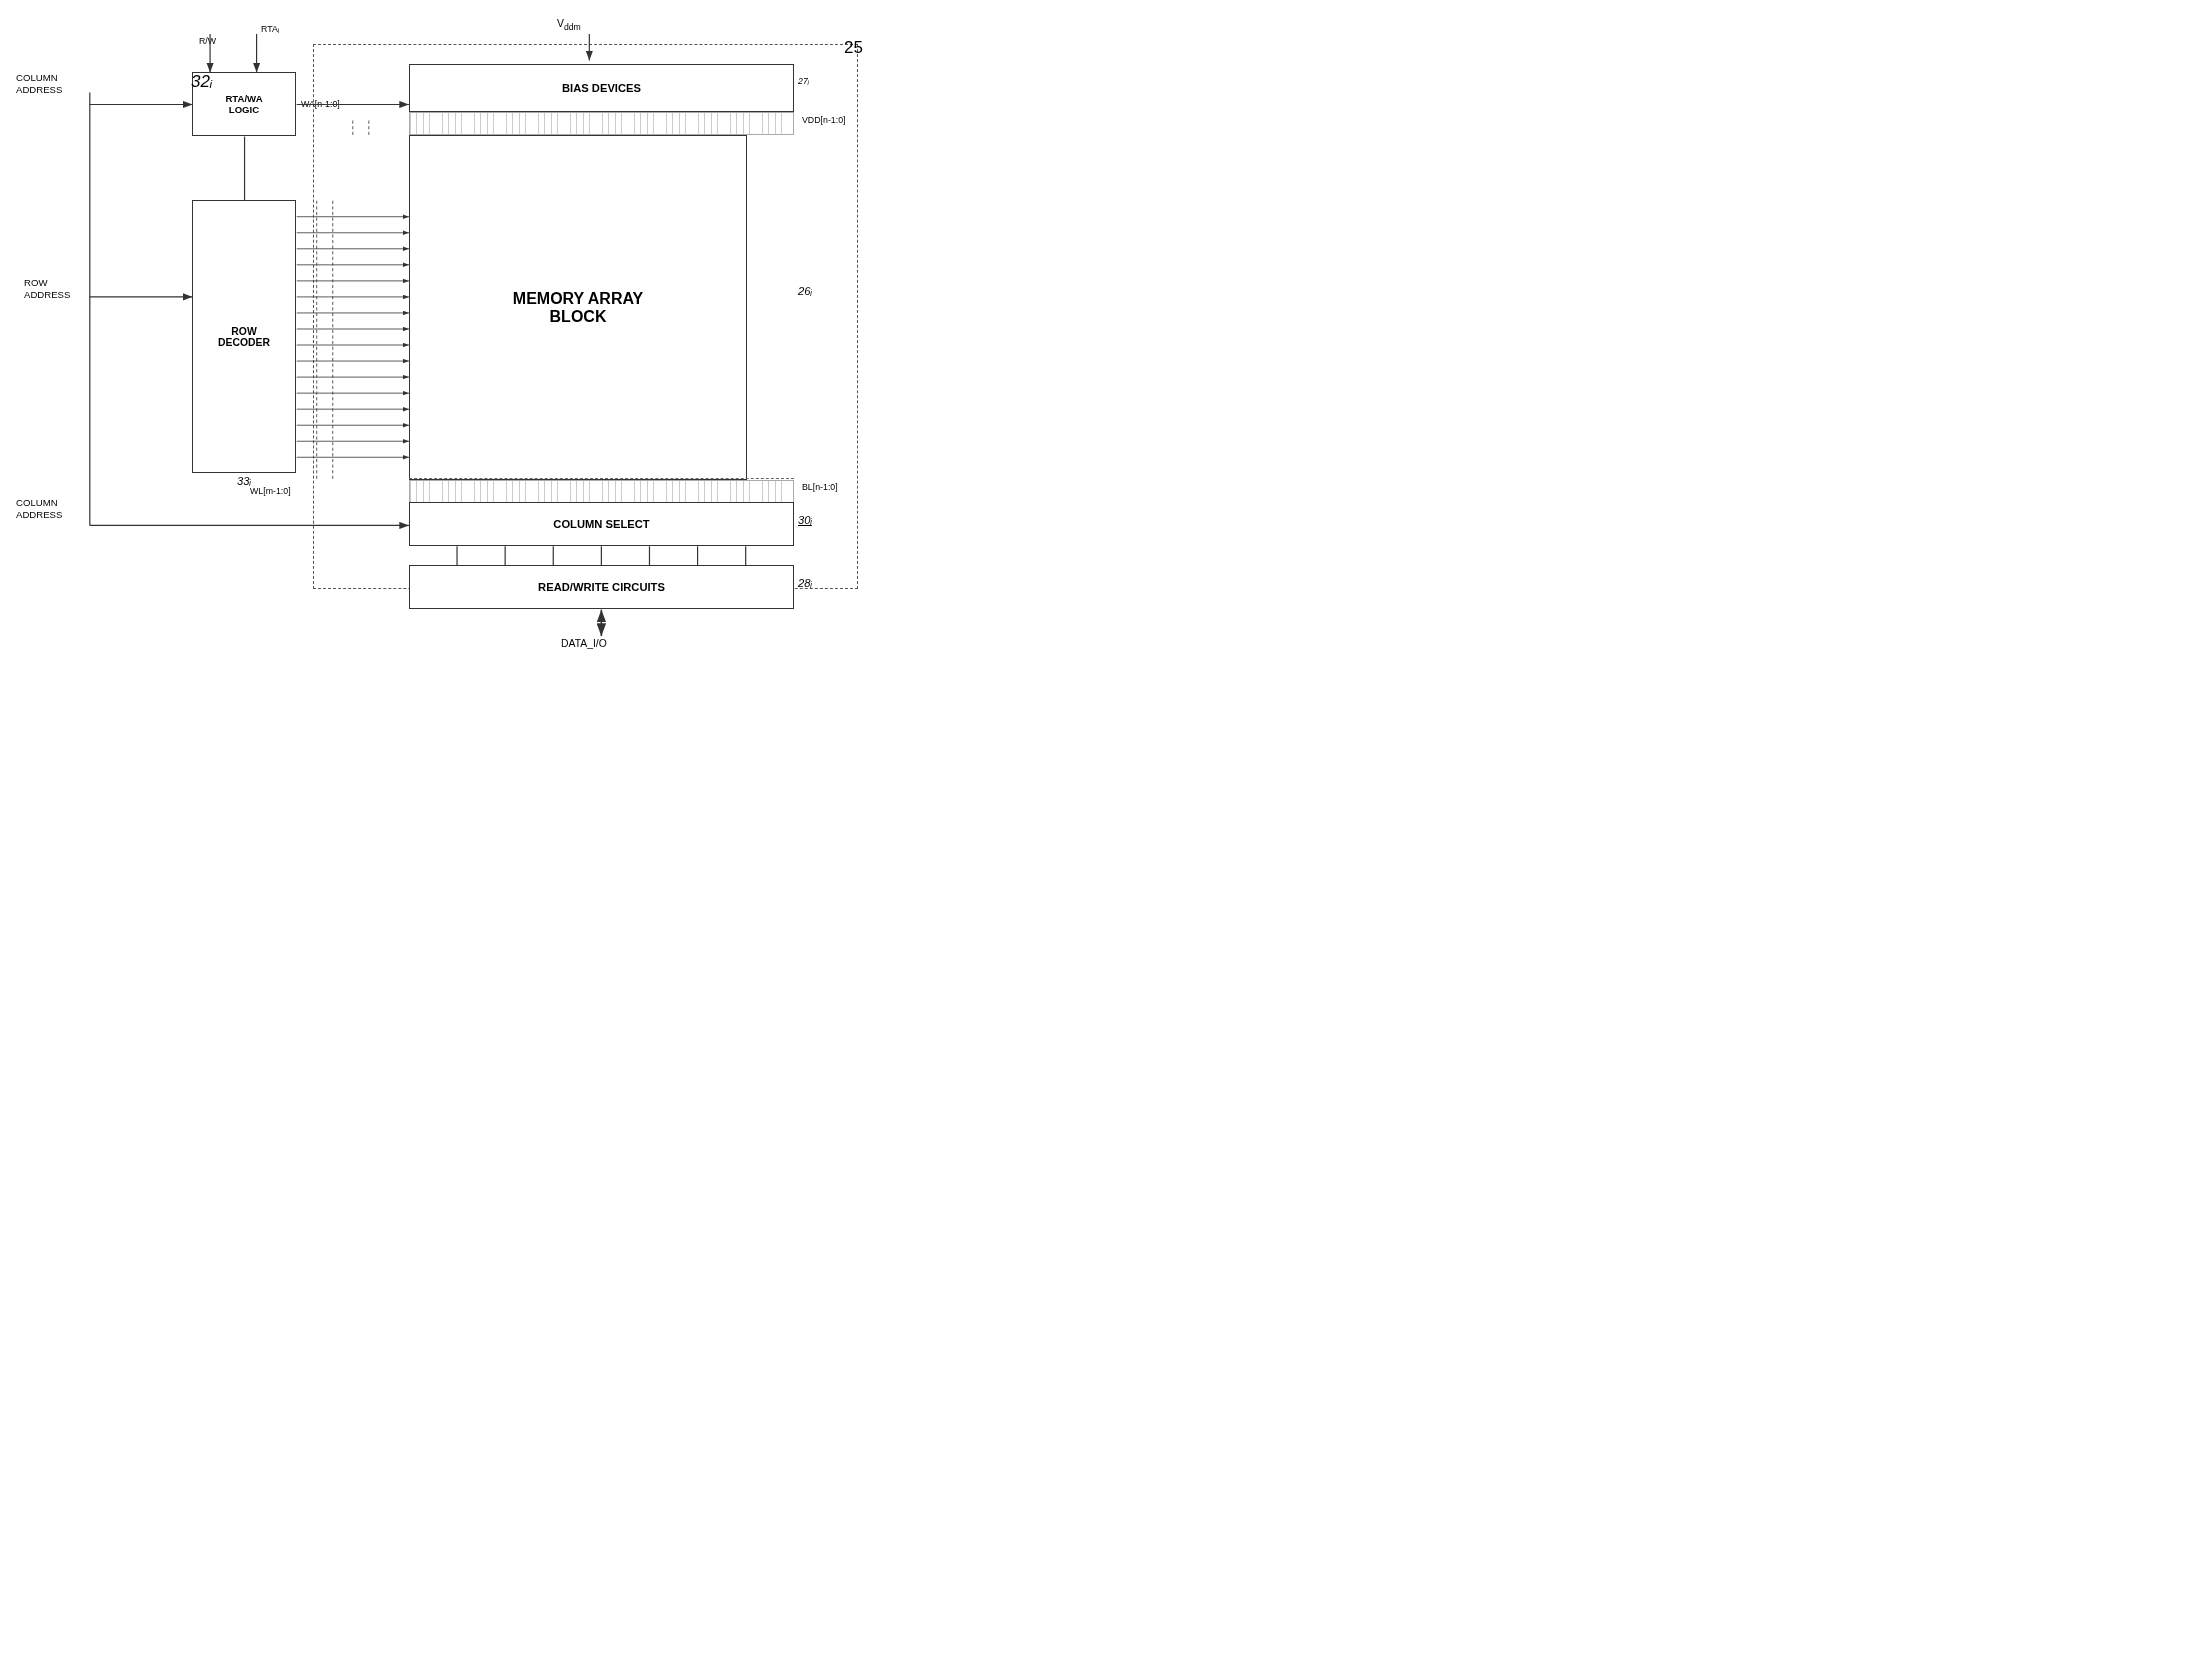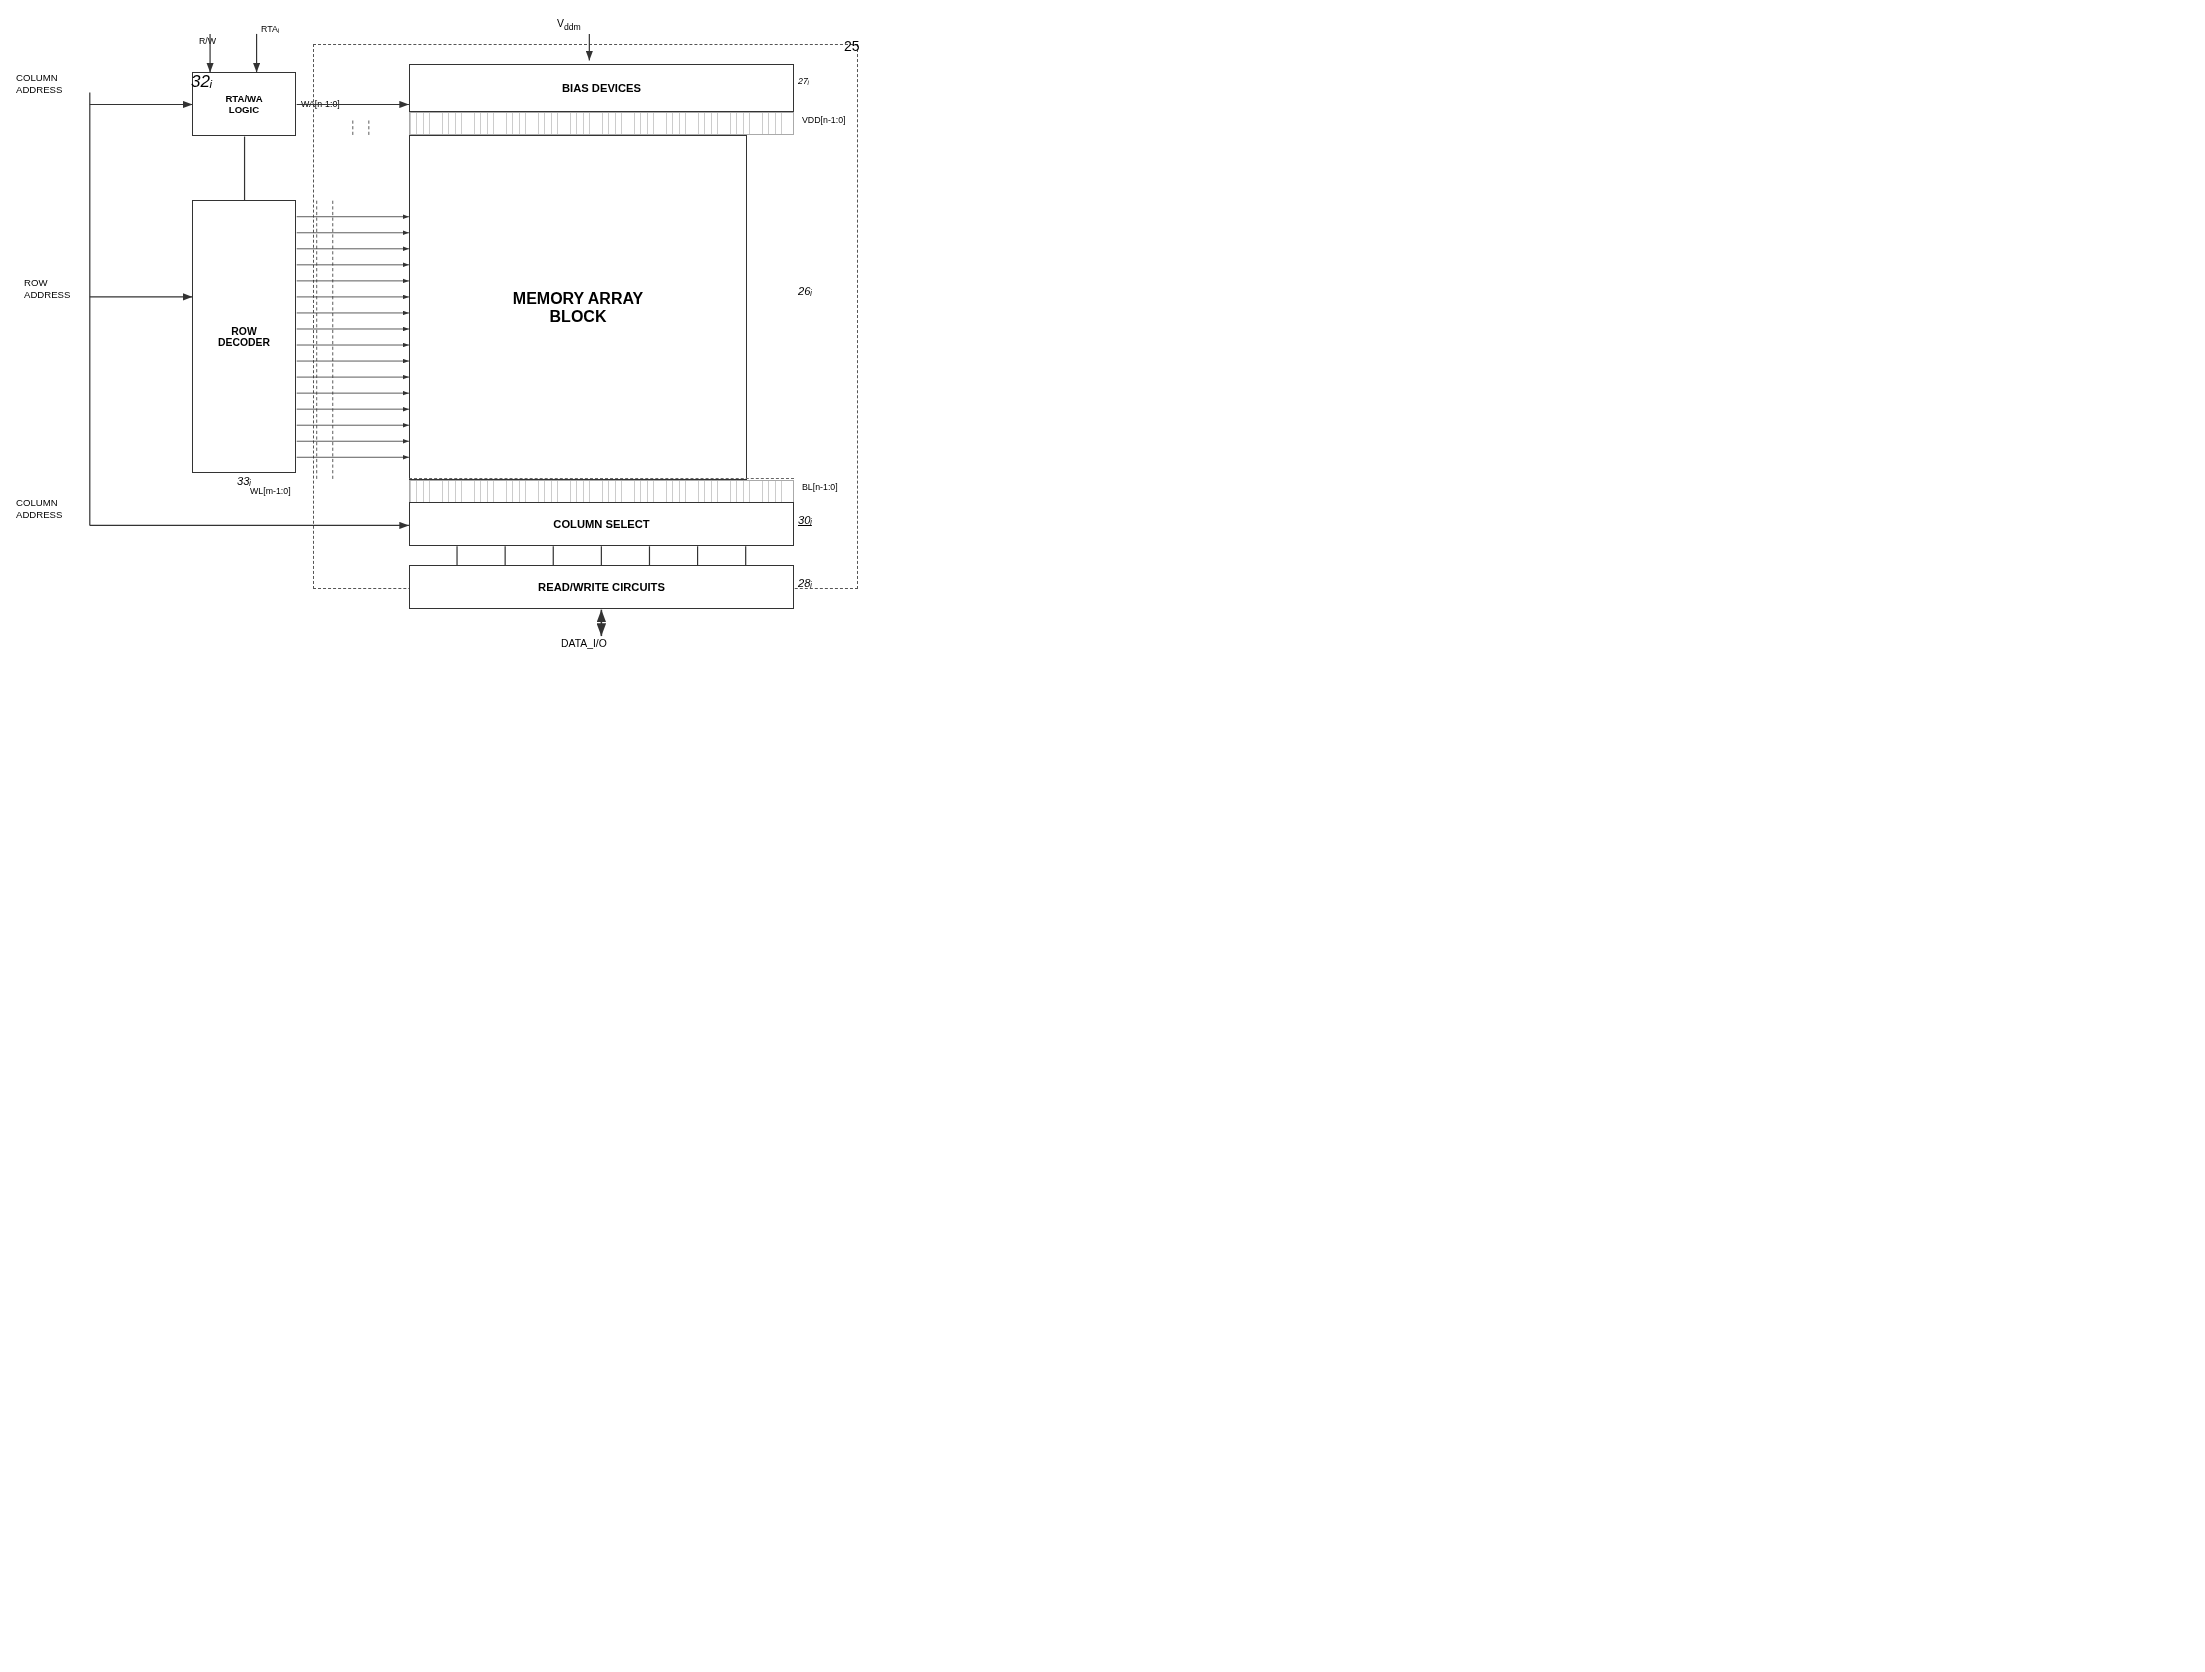--- a/index.html
+++ b/index.html
@@ -66,21 +66,21 @@
     }
   </style>
 </head>
 <body>
 
 <div class="diagram">
 
   <div class="block-dashed" style="left:313px; top:44px; width:545px; height:545px;">
   </div>
 
-  <div class="label" style="left:844px; top:38px; font-size:14px;">25</div>
+  <div class="label" style="left:844px; top:38px; font-size:17px;">25</div>
 
   <div class="block" style="left:409px; top:64px; width:385px; height:48px; font-size:11.2px;">
     <span>BIAS DEVICES</span>
   </div>
   <div class="label-italic" style="left:798px; top:76px;">27ᵢ</div>
 
   <div class="hatched" style="position:absolute; left:409px; top:112px; width:385px; height:22.5px; border: 0.8px solid #aaa;">
   </div>
 
   <div class="label-small" style="left:802px; top:115px;">VDD[n-1:0]</div>

